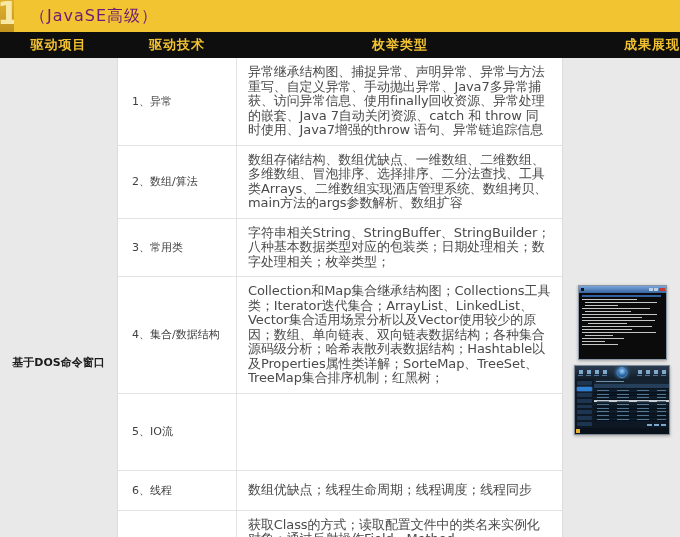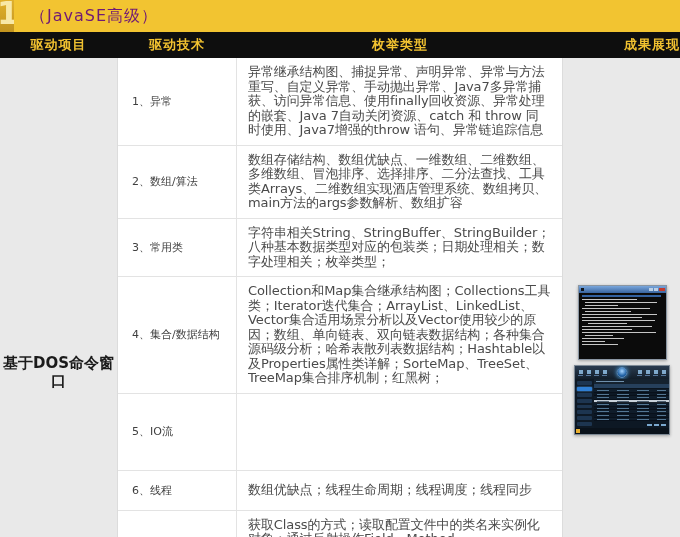--- a/index.html
+++ b/index.html
@@ -25,21 +25,21 @@
   .colhead { height:26px; background:#0e0e0e; display:flex; align-items:center; }
   .hc { text-align:center; color:#f2c230; font-size:13px; font-weight:bold; letter-spacing:1px; }
   .hc-project { width:117px; } .hc-tech { width:120px;font-family:Liberation Serif, serif; } .hc-points { flex:1; } .hc-results { width:117px;text-align:right; }
 
   
   .body { display:flex; height:479px; overflow:hidden; }
 
   .col-project { width:117px; background:#e9e9e9; position:relative; flex:none; }
   .project-title {
     position:absolute; top:296px; left:0; right:0; text-align:center;
-    font-size:15px; font-weight:bold; color:#1b1b1b; line-height:18px;
+    font-size:11px; font-weight:bold; color:#1b1b1b; line-height:18px;
   }
 
   .col-table { flex:1; background:#fff; border-left:1px solid #dcdcdc; border-right:1px solid #dcdcdc; overflow:hidden; }
   .trow { display:flex; border-bottom:1px solid #e3e3e3; }
   .trow:nth-child(1) .cell-points { min-height:62px; }
   .trow:nth-child(1) .cell-tech { min-height:62px; }
   .trow:nth-child(2) .cell-tech,.trow:nth-child(2) .cell-points { min-height:61px; }
   .trow:nth-child(3) .cell-tech,.trow:nth-child(3) .cell-points { min-height:44px; }
   .trow:nth-child(4) .cell-tech,.trow:nth-child(4) .cell-points { min-height:71px; }
   .trow:nth-child(5) .cell-tech,.trow:nth-child(5) .cell-points { min-height:76px; }

